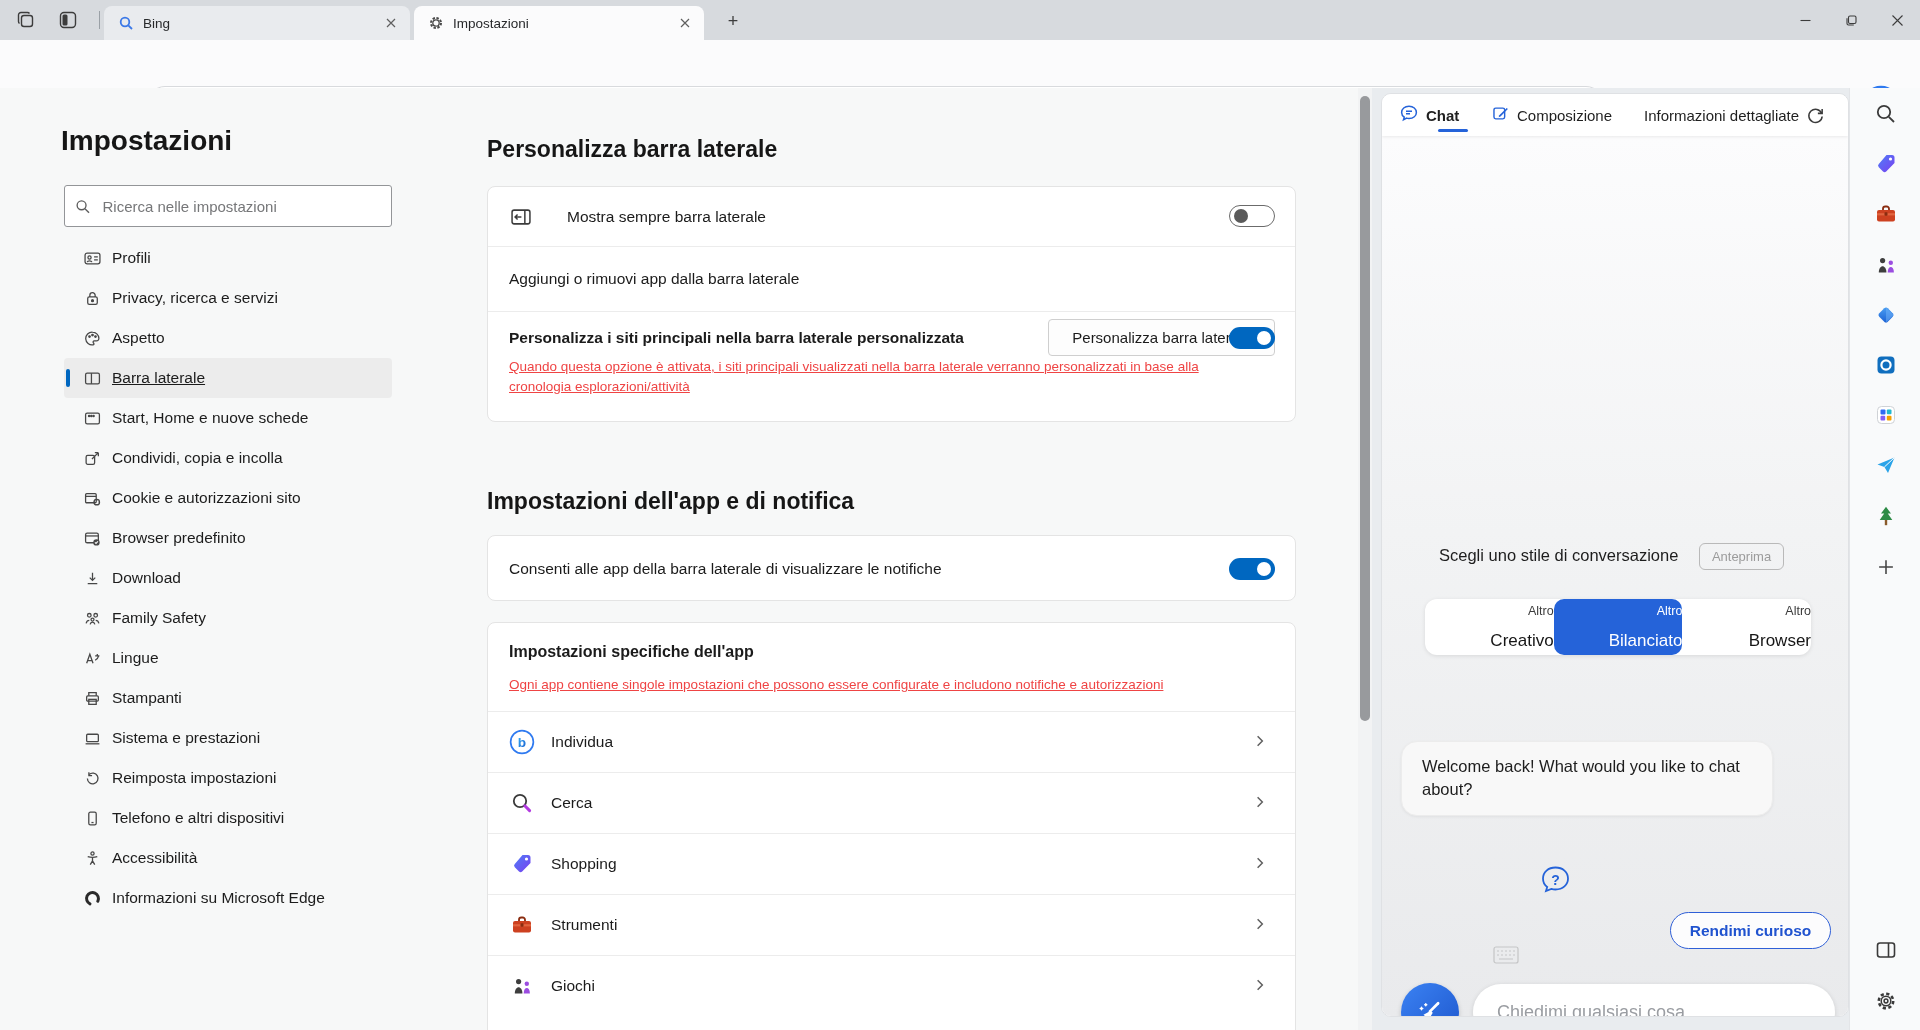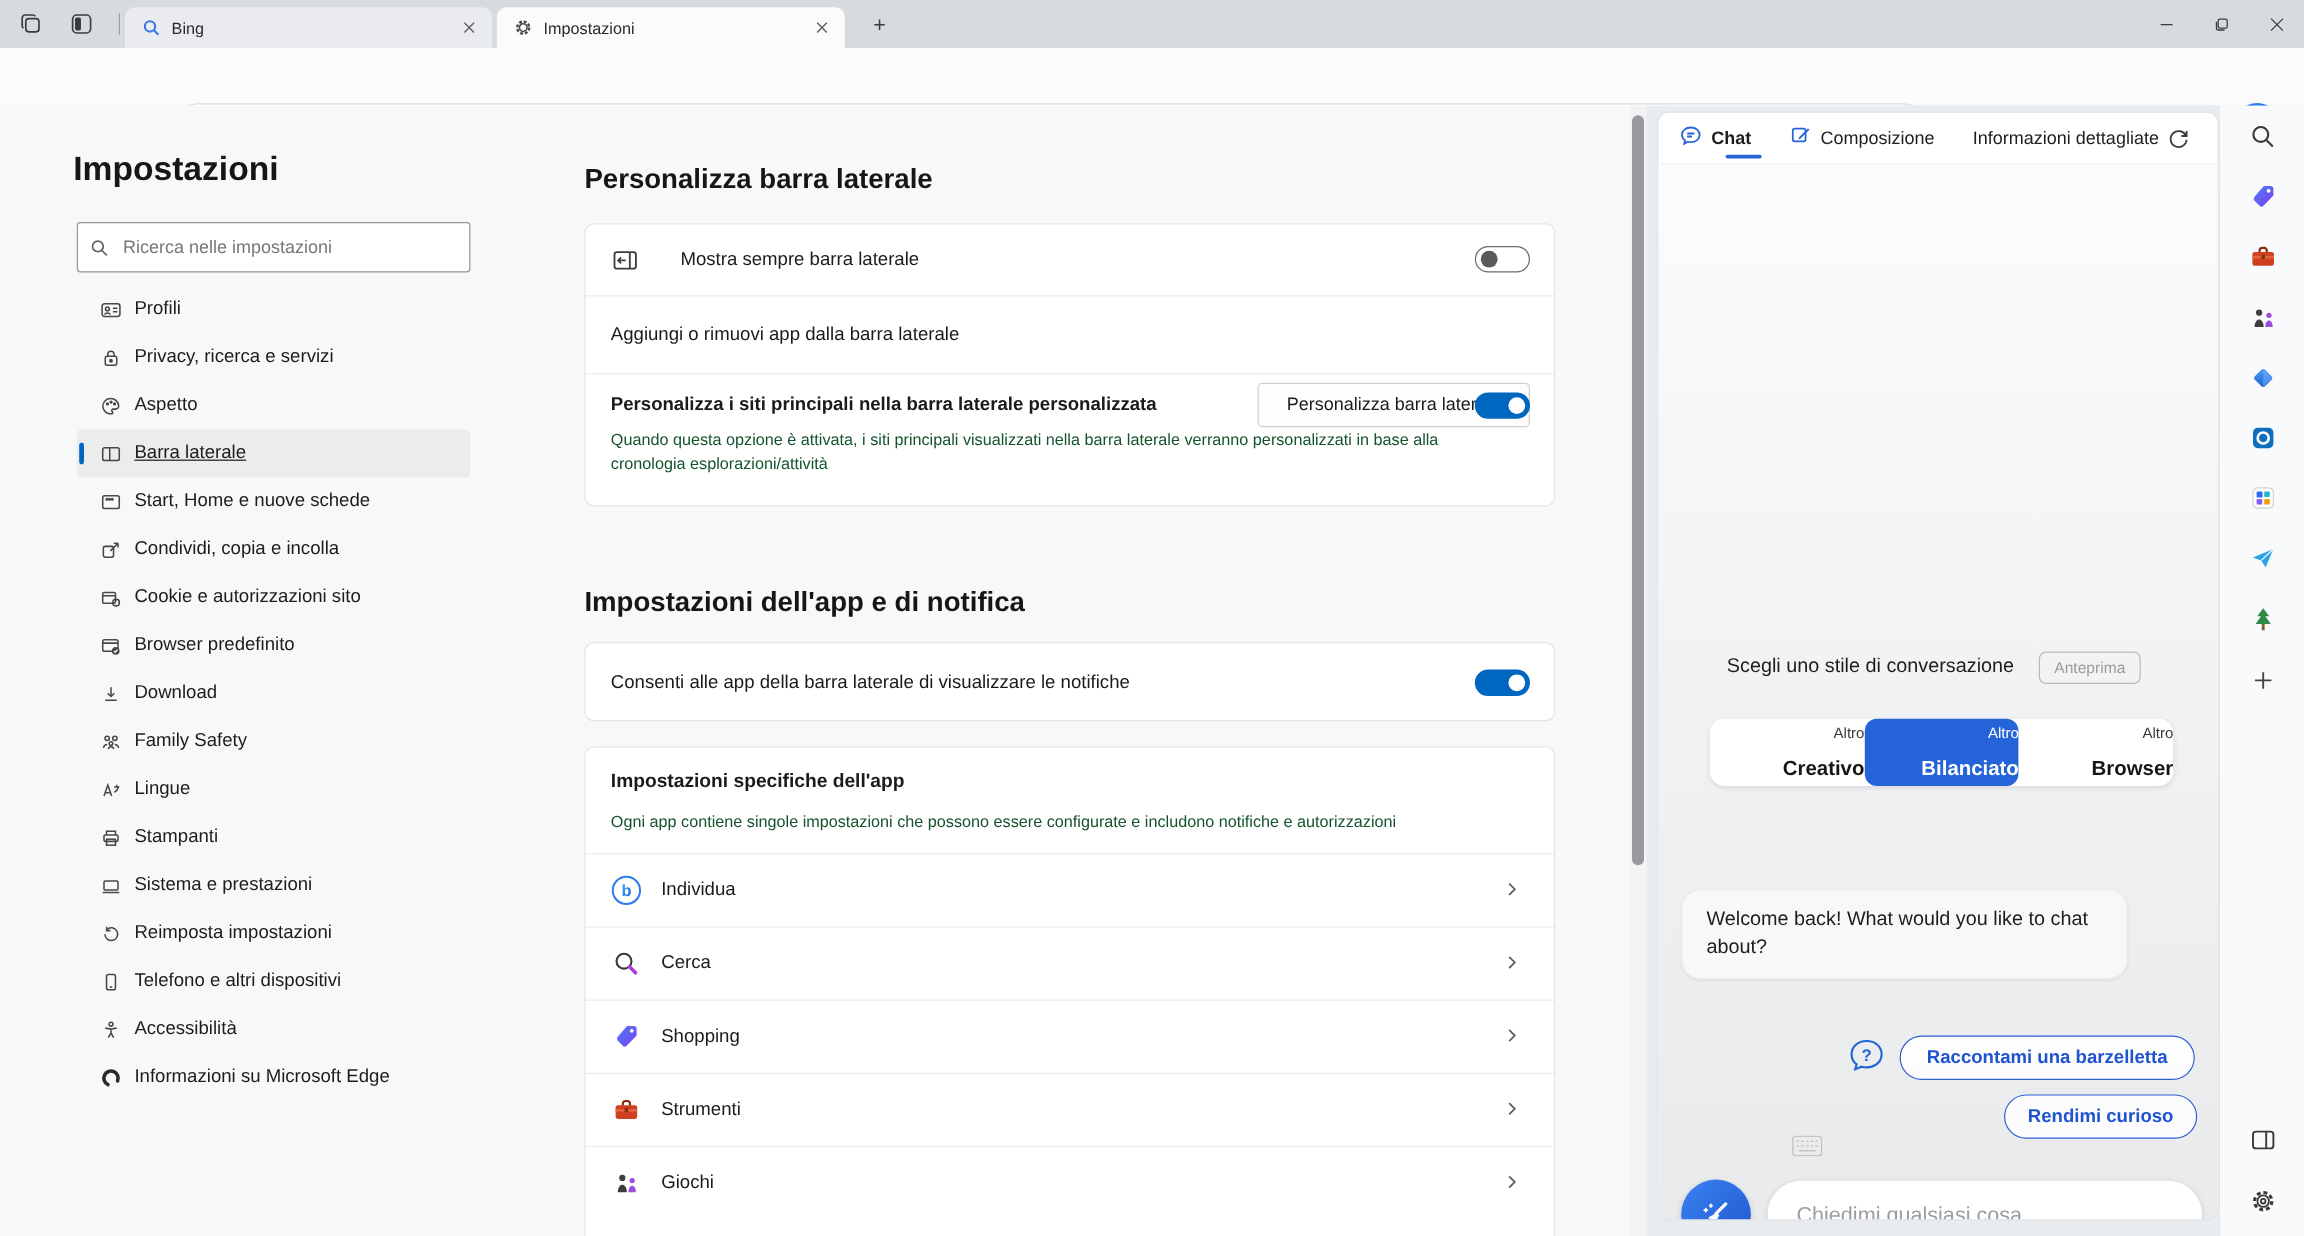--- a/index.html
+++ b/index.html
@@ -42,21 +42,21 @@
   .nav-item .nlabel { margin-left:10px; font-size:15.5px; color:#1c1c1c; white-space:nowrap; }
   .nav-item.selected { background:#ececec;text-decoration:underline; }
   .nav-item .acc { display:none; }
   .nav-item.selected .acc { display:block; position:absolute; left:2px; top:11px; width:4px; height:18px; border-radius:2px; background:#0067c0; }
 
   .h-section { position:absolute; font-size:23px; font-weight:700; color:#161616; }
   .card { position:absolute; left:487px; width:809px; background:#fff; border:1px solid #e4e4e4; border-radius:8px; }
   .crow { position:absolute; left:0; width:100%; display:flex; align-items:center; }
   .cdiv { position:absolute; left:0; width:100%; height:1px; background:#ececec; }
   .rowlabel { font-size:15.5px; color:#1b1b1b; }
-  .rowdesc { font-size:13.5px; color:#14532d; line-height:1.45; }
+  .rowdesc { font-size:13.5px; color:#ef4444; line-height:1.45;text-decoration:underline; }
 
   .toggle { position:absolute; width:46px; height:22px; border-radius:11px; cursor:pointer; }
   .toggle .knob { position:absolute; top:4px; width:14px; height:14px; border-radius:50%; }
   .toggle.off { border:1px solid #6b6b6b; background:#fff; }
   .toggle.off .knob { left:4px; top:3px; background:#5a5a5a; }
   .toggle.on { background:#0067c0; }
   .toggle.on .knob { right:4px; background:#fff; }
 
   .btn-outline { position:absolute; height:37px; background:#fdfdfd; border:1px solid #cfcfcf; border-radius:4px; font-size:15px; color:#1b1b1b; display:flex; align-items:center; justify-content:center; cursor:pointer; }
 
@@ -77,21 +77,21 @@
   .cp-tab { position:absolute; top:0; height:42px; display:flex; align-items:center; cursor:pointer; }
   .cp-tab .cpt-label { font-size:15px; color:#1f1f1f; margin-left:7px; }
   .cp-tab.active .cpt-label { font-weight:700; }
   .cp-underline { position:absolute; left:39px; bottom:4px; width:30px; height:3px; border-radius:2px; background:#2563d9; }
 
   .style-label { position:absolute; left:57px; top:410px; font-size:16.5px; color:#1d1d1d; }
   .style-badge { position:absolute; left:317px; top:407px; width:85px; height:27px; border:1px solid #b9b9b9; border-radius:6px; color:#9b9b9b; font-size:13px; display:flex; align-items:center; justify-content:center; background:transparent; }
   .seg-wrap { position:absolute; left:43px; top:463px; width:386px; height:56px; background:#fff; border-radius:12px; box-shadow:0 1px 4px rgba(0,0,0,.10); display:flex; }
   .seg { flex:1; display:flex; flex-direction:column; align-items:flex-end; justify-content:center; border-radius:10px; cursor:pointer; }
   .seg .s1 { font-size:12.5px; color:#3c3c3c; }
-  .seg .s2 { font-size:17px; color:#161616; margin-top:13px;font-weight:bold; }
+  .seg .s2 { font-size:17px; color:#161616; margin-top:13px; }
   .seg.selected { background:#2563d9; }
   .seg.selected .s1, .seg.selected .s2 { color:#fff; }
 
   .welcome-bubble { position:absolute; left:19px; top:605px; width:372px; background:#f8f8f8; border:1px solid #ececec; border-radius:16px; padding:13px 20px; font-size:16.5px; color:#1d1d1d; line-height:1.42; box-shadow:0 1px 3px rgba(0,0,0,.06); }
   .help-bubble { position:absolute; left:158px; top:729px; width:31px; height:31px; }
   .sugg { position:absolute; height:37px; border:1.5px solid #2f5fd7; border-radius:19px; background:rgba(255,255,255,.85); color:#2053cf; font-size:15.5px; font-weight:700; display:flex; align-items:center; justify-content:center; cursor:pointer; }
   .kbd-ghost { position:absolute; left:111px; top:810px; opacity:.25; }
   .broom-btn { position:absolute; left:19px; top:847px; width:58px; height:58px; border-radius:50%; background:linear-gradient(135deg,#3b82f3,#1d56cc); display:flex; align-items:center; justify-content:center; cursor:pointer; box-shadow:0 2px 5px rgba(0,0,0,.18); }
   .chat-input { position:absolute; left:91px; top:848px; width:362px; height:56px; background:#fff; border-radius:28px; box-shadow:0 1px 5px rgba(0,0,0,.12); display:flex; align-items:center; padding:0 24px; }
   .chat-input input { border:none; outline:none; width:100%; font-family:"Liberation Sans",sans-serif; font-size:18px; color:#333; background:transparent; }
@@ -612,21 +612,20 @@
         </div>
 
         <div class="welcome-bubble">Welcome back! What would you like to chat about?</div>
 
         <div class="help-bubble">
           <svg width="31" height="31" viewBox="0 0 31 31" fill="none">
               <path d="M15.5 2.5c7.2 0 12.5 4.6 12.5 11s-5.3 11-12.5 11c-1.5 0-2.9-.2-4.2-.6L6 26l1.2-4.1C4.4 20 3 17.3 3 13.5 3 7.1 8.3 2.5 15.5 2.5z" stroke="#2563d9" stroke-width="1.8"></path>
               <text x="15.5" y="19.5" text-anchor="middle" font-family="Liberation Sans" font-size="14" font-weight="700" fill="#2563d9">?</text>
             </svg>
         </div>
-        <div class="sugg" style="left:201px;top:727px;width:246px">Raccontami una barzelletta</div>
         <div class="sugg" style="left:288px;top:776px;width:161px">Rendimi curioso</div>
 
         <div class="kbd-ghost">
           <svg width="26" height="18" viewBox="0 0 26 18" fill="none" stroke="#555" stroke-width="1.2">
               <rect x="1" y="1" width="24" height="16" rx="2"></rect>
               <path d="M4 5h2M8 5h2M12 5h2M16 5h2M20 5h2M4 9h2M8 9h2M12 9h2M16 9h2M20 9h2M6 13h14"></path>
             </svg>
         </div>
 
         <div class="broom-btn">

